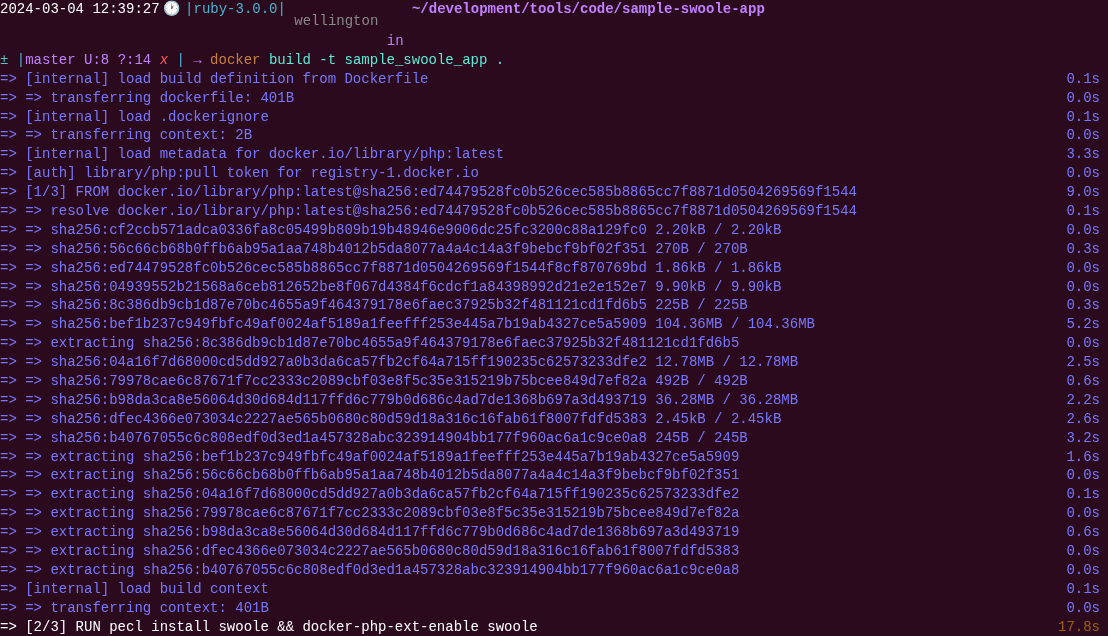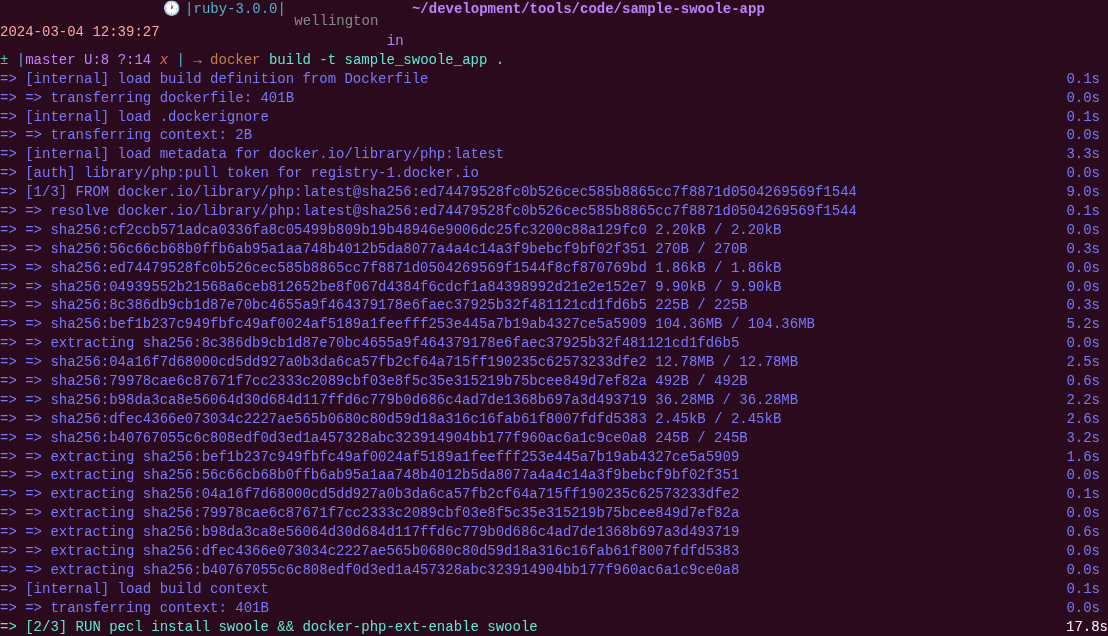--- a/index.html
+++ b/index.html
@@ -16,21 +16,21 @@
       width: 1108px;
       height: 636px;
       overflow: hidden;
       padding: 0;
     }
     .prompt-line {
       display: flex;
       flex-wrap: nowrap;
       white-space: nowrap;
     }
-    .datetime { color: #fca5a5; margin-top: 23px; }
+    .datetime { color: #ffffff; }
     .clock-emoji { margin: 0 4px; }
     .pipe { color: #4db3d1; }
     .ruby { color: #4db3d1; }
     .user { color: #888888; margin-top: 12px; }
     .in-text { color: #c080ff; margin-top: 32px; }
     .path { color: #c080ff; font-weight: bold; }
     .plus { color: #5ac4c4; }
     .master { color: #c080ff; }
     .x { color: #ff5555; font-style: italic; }
     .arrow { color: #c080ff; }
@@ -51,22 +51,22 @@
     }
     .step-time {
       color: #7878ff;
       padding-right: 8px;
     }
     .current-line {
       display: flex;
       justify-content: space-between;
       white-space: nowrap;
     }
-    .current-text { color: #5eead4; }
-    .current-time { color: #ffffff; padding-right: 0; }
+    .current-text { color: #ffffff; }
+    .current-time { color: #a16207; padding-right: 8px; }
   </style>
 </head>
 <body>
 
 <div>
   <div class="prompt-line">
     <span class="datetime">2024-03-04 12:39:27</span>
     <span class="clock-emoji">🕐</span>
     <span class="pipe">|</span>
       <span class="ruby">ruby-3.0.0</span>

